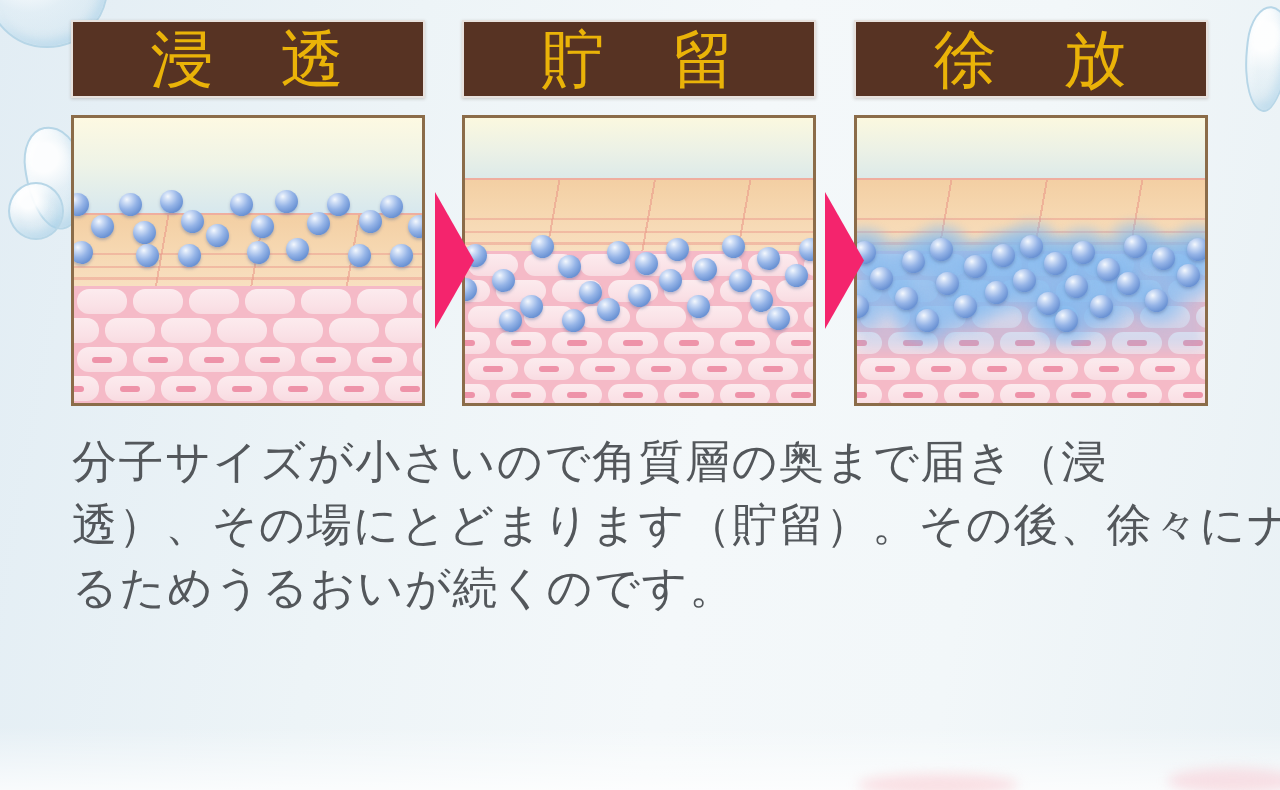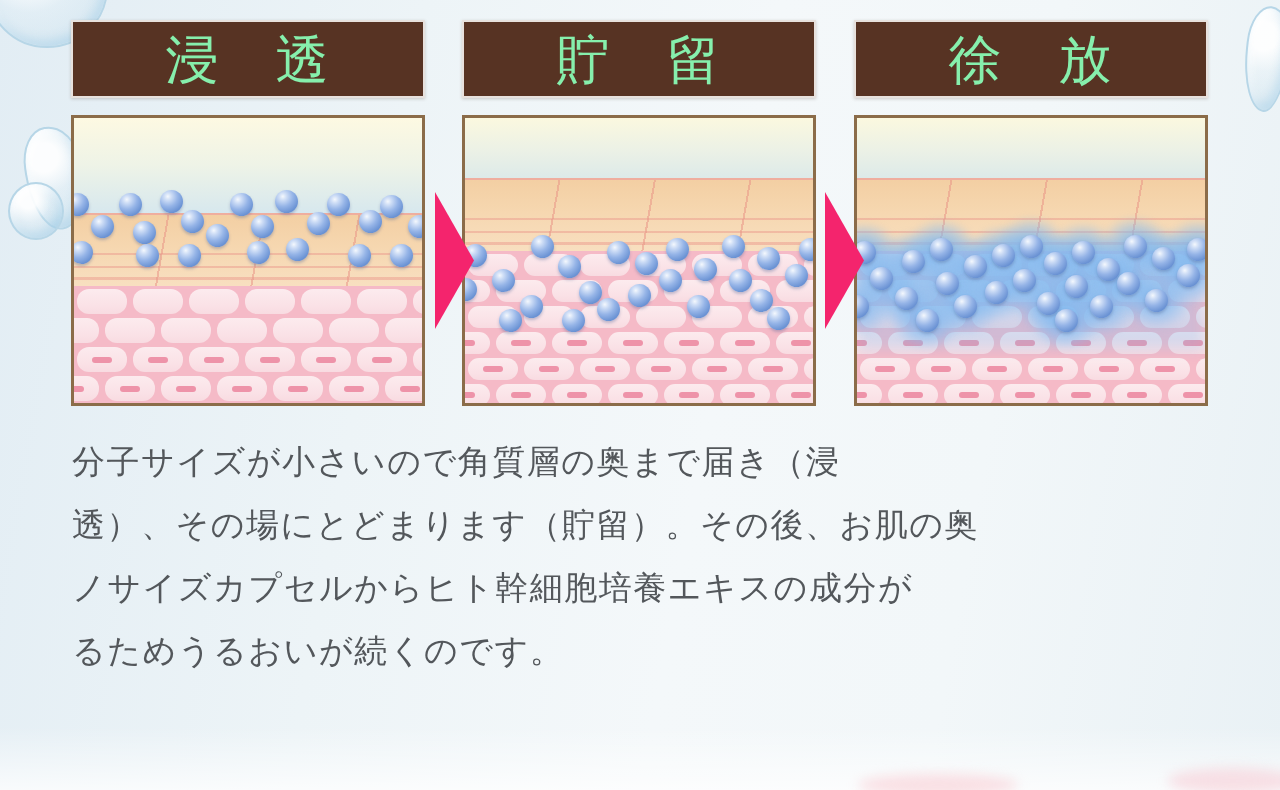--- a/index.html
+++ b/index.html
@@ -25,22 +25,22 @@
   .smudge-2{left:1168px;top:768px;width:130px;height:26px;background:rgba(248,198,207,.5);}
 
   
   .stage{position:absolute;top:20px;width:354px;}
   .stage-header{
     height:74px;background:#573323;border:2px solid #e7e1dd;
     box-shadow:0 1px 3px rgba(90,70,60,.25);
     display:flex;align-items:center;justify-content:center;
   }
   .stage-label{
-    color:#86efac;font-family:"DejaVu Serif","Liberation Serif",serif;
-    font-size:53px;line-height:1;letter-spacing:2px;white-space:nowrap;
+    color:#eab308;font-family:"DejaVu Serif","Liberation Serif",serif;
+    font-size:63px;line-height:1;letter-spacing:2px;white-space:nowrap;
   }
   .panel{
     position:absolute;top:95px;left:0;width:348px;height:285px;
     border:3px solid #8b6c49;background:#fbe7e9;overflow:hidden;
   }
   .sky,.corneum,.dermis,.glow-layer,.wash{position:absolute;left:0;width:100%;}
   .sky-tall{top:0;height:95px;background:linear-gradient(180deg,#fdf9e2 0%,#eef3e7 50%,#d7e8ee 100%);}
   .sky-short{top:0;height:60px;background:linear-gradient(180deg,#fbf8df 0%,#ebf1e6 55%,#ddeae9 100%);}
   .corneum{
     height:73px;border-top:2px solid #efae9f;box-sizing:border-box;
@@ -64,21 +64,21 @@
   .particle{position:absolute;width:23px;height:23px;border-radius:50%;
     background:radial-gradient(circle at 34% 28%, #f4f8fd 0%, #cfdef6 16%, #95b4e7 45%, #6b93d4 74%, #5a81c2 100%);
     box-shadow:0 2px 3px rgba(80,100,150,.35);}
 
   
   .arrow{position:absolute;top:192px;width:39px;height:137px;background:#f4246d;
     clip-path:polygon(0 0,100% 50%,0 100%);}
 
   
   .paragraph{position:absolute;left:72px;top:430px;width:1150px;color:#53575b;}
-  .pline{font-size:33px;line-height:63px;letter-spacing:1.5px;white-space:nowrap;}
+  .pline{font-size:45px;line-height:63px;letter-spacing:1.5px;white-space:nowrap;}
 </style>
 </head>
 <body>
 
 <div class="page">
 
   <div class="bubble bubble-topleft"></div>
   <div class="bubble bubble-left-big"></div>
   <div class="bubble bubble-left-small"></div>
   <div class="bubble bubble-topright"></div>
@@ -440,18 +440,17 @@
         <div class="particle" style="left: 96.88px; top: 191.35px;"></div>
         <div class="particle" style="left: 302.2px; top: 188.5px;"></div>
       </div>
   </div>
 
   <div class="arrow" style="left:435px"></div>
   <div class="arrow" style="left:825px"></div>
 
   <div class="paragraph">
     <div class="pline">分子サイズが小さいので角質層の奥まで届き（浸</div>
-    <div class="pline">透）、その場にとどまります（貯留）。その後、お肌の奥</div>
-    <div class="pline">ノサイズカプセルからヒト幹細胞培養エキスの成分が</div>
+    <div class="pline">透）、その場にとどまります（貯留）。その後、徐々にナ</div>
     <div class="pline">るためうるおいが続くのです。</div>
   </div>
 
 </div>
 
 </body></html>

